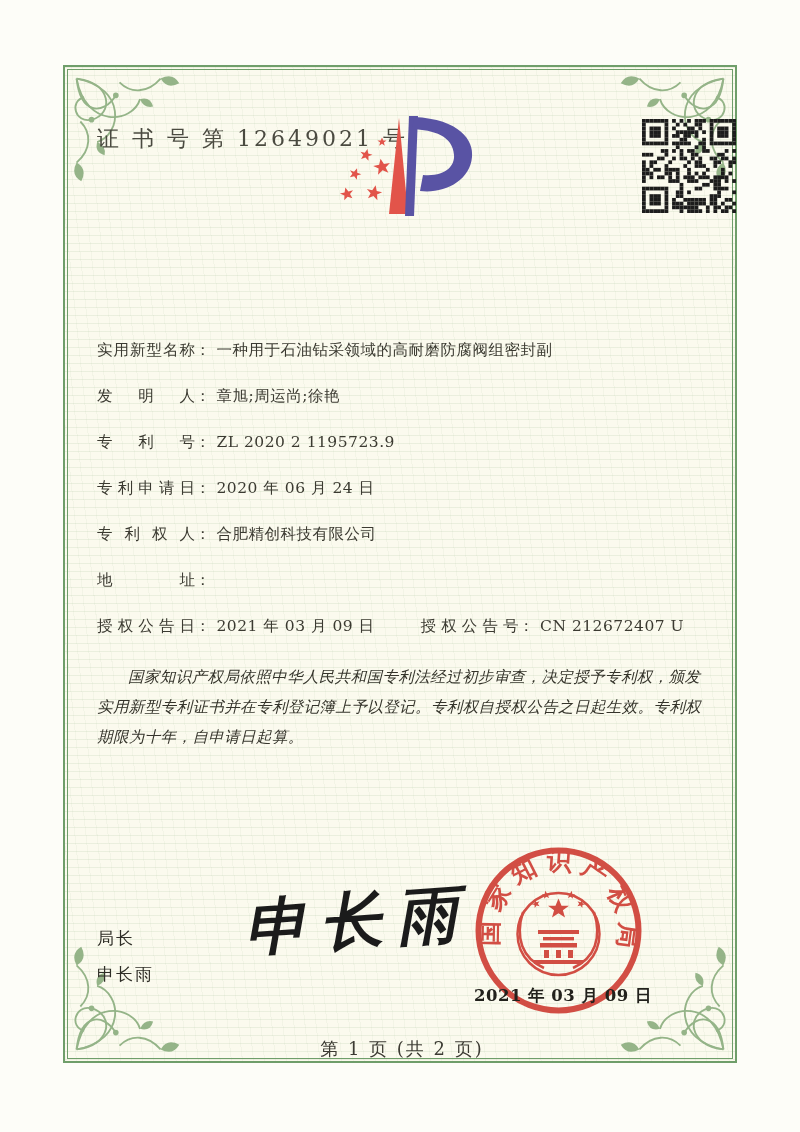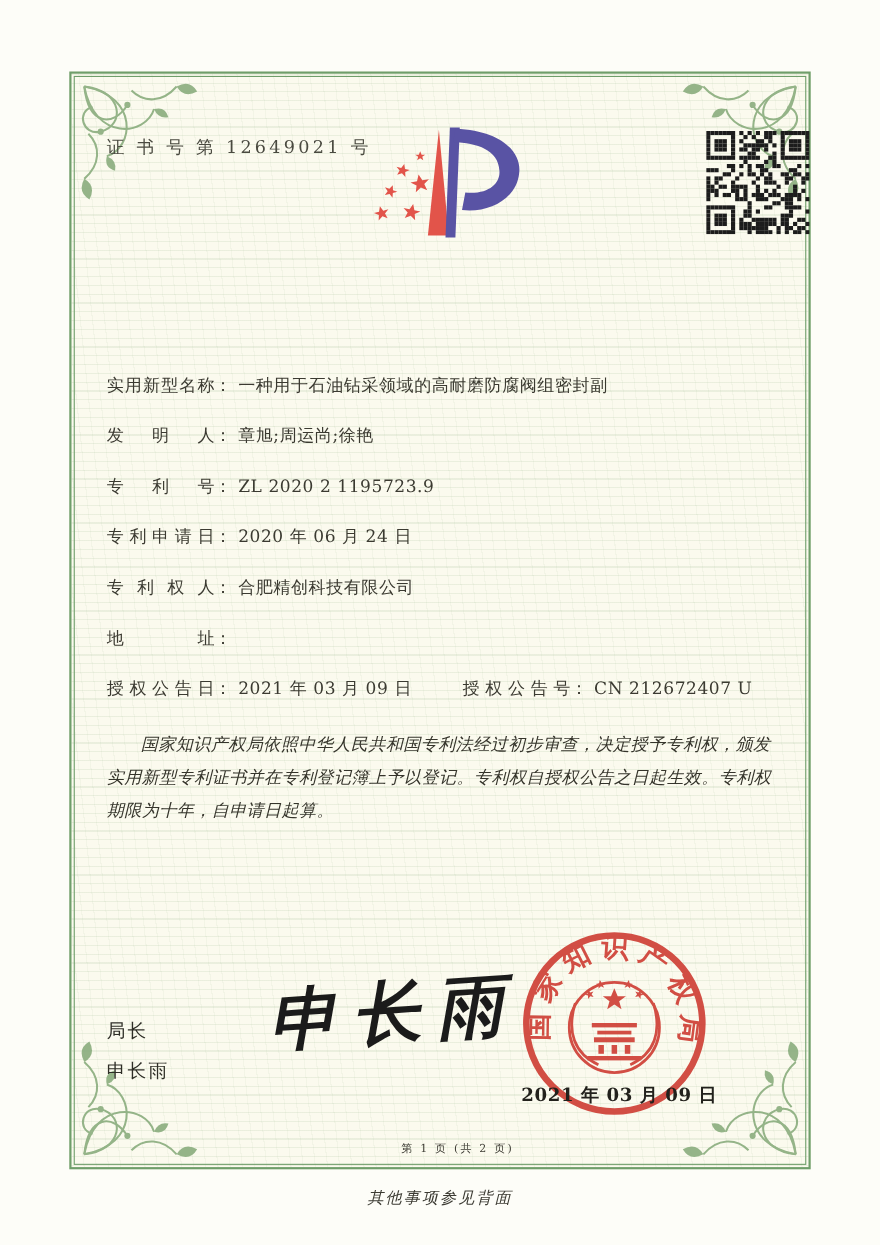--- a/index.html
+++ b/index.html
@@ -15,21 +15,21 @@
       repeating-linear-gradient(84deg, rgba(134,170,122,.07) 0 1px, rgba(0,0,0,0) 1px 11px);
   }
   .cert-inner { position:absolute; inset:2px; border:1px solid #6f9e6a; pointer-events:none; }
 
   .corner { position:absolute; width:112px; height:112px; opacity:.9; }
   .corner.tl { left:6px;  top:6px; }
   .corner.tr { right:6px; top:6px; transform:scaleX(-1); }
   .corner.bl { left:6px;  bottom:6px; transform:scaleY(-1); }
   .corner.br { right:6px; bottom:6px; transform:scale(-1,-1); }
 
-  .cert-number { position:absolute; left:32px; top:57px; font-size:16px; letter-spacing:3px; color:#4a4a40; }
+  .cert-number { position:absolute; left:32px; top:57px; font-size:22px; letter-spacing:3px; color:#4a4a40; }
 
   .logo { position:absolute; left:267px; top:44px; width:160px; height:128px; }
   .qr   { position:absolute; left:577px; top:52px; width:94px; height:94px; }
 
   .title {
     position:absolute; left:0; top:168px; width:100%; text-align:center;
     font-size:38px; font-weight:700; letter-spacing:13px; padding-left:13px; color:#20201a;
   }
 
   .fields { position:absolute; left:32px; top:272px; width:612px; font-size:15.5px; color:#3b3a31; }
@@ -50,22 +50,22 @@
   .signature {
     position:absolute; left:148px; top:812px; width:290px; text-align:center;
     font-size:62px; font-style:italic; color:#1b1b1b; letter-spacing:14px;
     transform:rotate(-4deg); font-weight:600;
   }
 
   .seal { position:absolute; left:405px; top:775px; width:177px; height:177px; opacity:.93; }
   .seal-date { position:absolute; left:408px; top:918px; width:180px; text-align:center;
     font-size:16.5px; color:#22211c; letter-spacing:.5px; font-weight:600; }
 
-  .footer-page { position:absolute; left:16px; top:970px; width:100%; text-align:center;
-    font-size:10px; color:#3c3b33; letter-spacing:2px; }
+  .footer-page { position:absolute; left:2px; top:970px; width:100%; text-align:center;
+    font-size:18px; color:#3c3b33; letter-spacing:2px; }
 
   .back-note { position:absolute; left:0; top:1080px; width:100%; text-align:center;
     font-size:14.5px; font-style:italic; color:#3c3b33; letter-spacing:2px; }
 </style>
 </head>
 <body>
 
 <svg width="0" height="0" style="position:absolute">
   <defs>
     <path id="star" d="M0,-10 L2.9,-3.1 10,-3.1 4.2,1.2 6.2,8.1 0,4 -6.2,8.1 -4.2,1.2 -10,-3.1 -2.9,-3.1 Z"></path>
@@ -510,14 +510,13 @@
         <rect x="64" y="118" width="49" height="4"></rect>
         <path d="M53,70 C45,96 52,116 74,126" fill="none" stroke="#cf4238" stroke-width="2.5"></path>
         <path d="M124,70 C132,96 125,116 103,126" fill="none" stroke="#cf4238" stroke-width="2.5"></path>
       </g>
     </svg>
     <div class="seal-date">2021 年 03 月 09 日</div>
 
     <div class="footer-page">第 1 页 (共 2 页)</div>
   </div>
 
-  <div class="back-note">其他事项参见背面</div>
 </div>
 
 </body></html>

